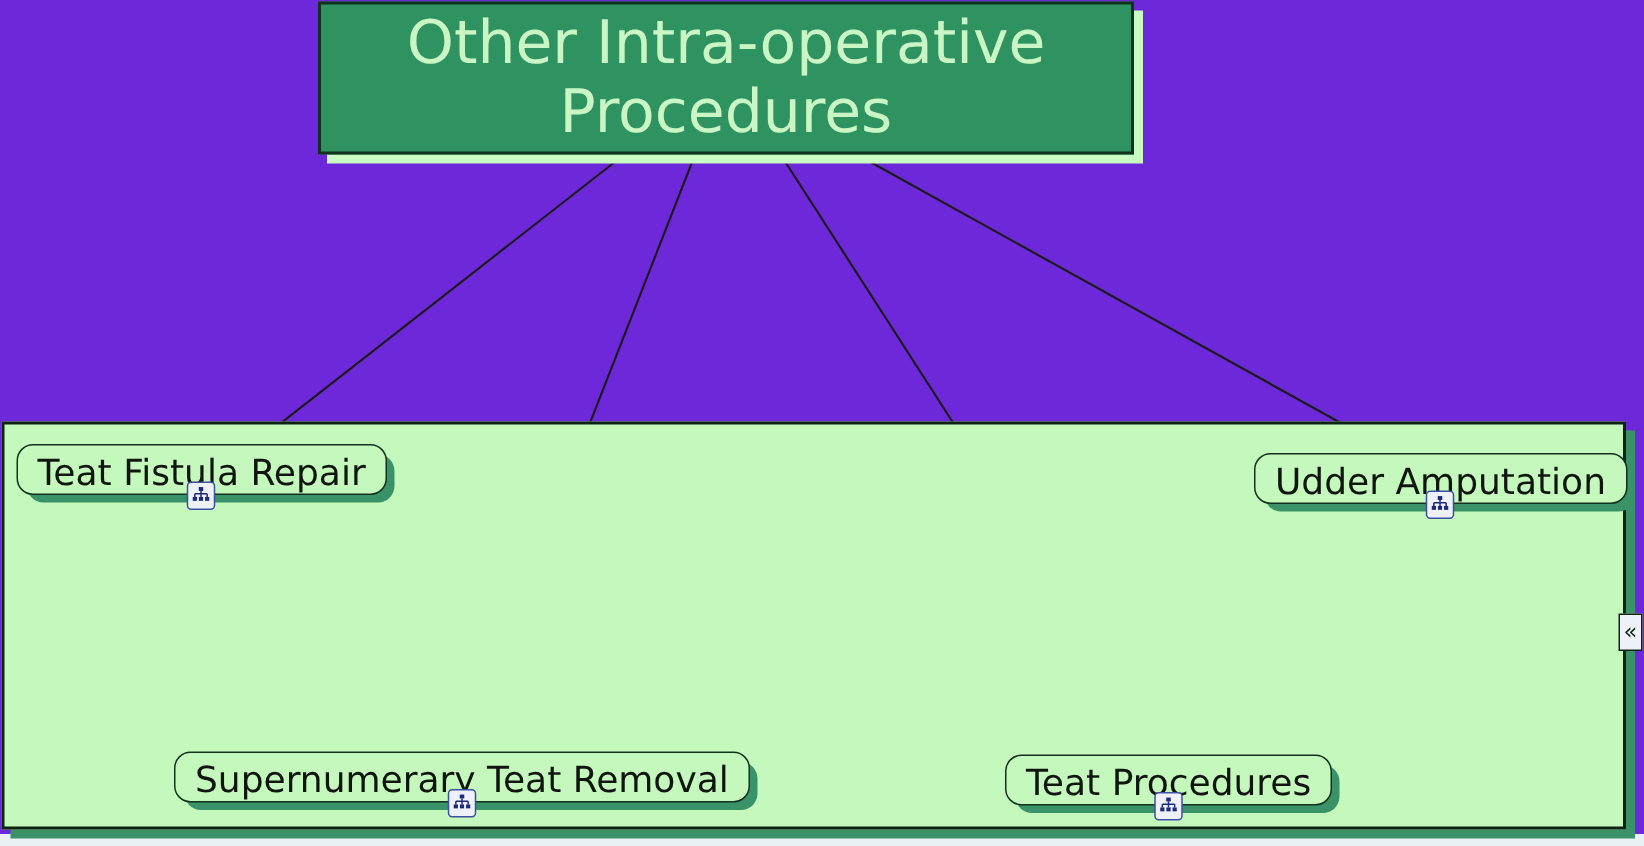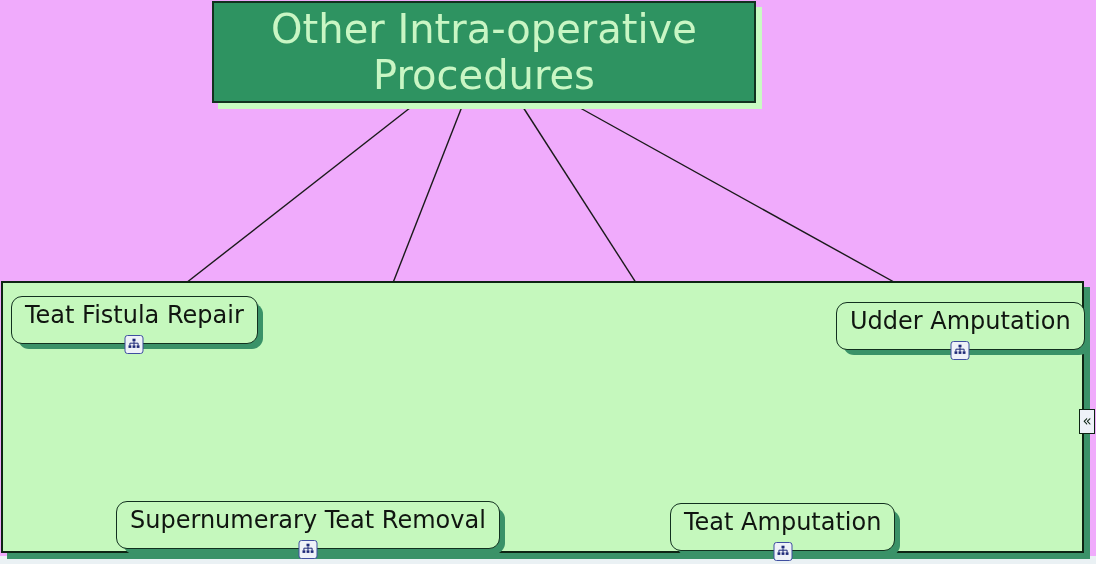--- a/index.html
+++ b/index.html
@@ -10,21 +10,21 @@
     width: 1096px;
     height: 564px;
     background: #eaf1f4;
     font-family: "DejaVu Sans", sans-serif;
     overflow: hidden;
   }
   #canvas {
     position: relative;
     width: 1096px;
     height: 556px;
-    background: #f0abfc;
+    background: #6d28d9;
   }
 
   
   #edges {
     position: absolute;
     left: 0;
     top: 0;
     width: 1096px;
     height: 564px;
     pointer-events: none;
@@ -90,21 +90,21 @@
   .leaf {
     position: absolute;
     z-index: 6;
   }
   .leaf .box {
     position: relative;
     background: #c5f8bd;
     border: 1.5px solid #12311f;
     border-radius: 11px;
     box-sizing: border-box;
-    padding: 4px 13px 14px 13px;
+    padding: 4px 13px 0 13px;
     font-size: 24px;
     color: #101510;
     white-space: nowrap;
     line-height: 1.18;
   }
   .leaf .box-shadow {
     position: absolute;
     left: 6px;
     top: 6px;
     right: -6px;
@@ -226,21 +226,21 @@
           <rect x="5.1" y="7.3" width="2.8" height="2.6" fill="#1e2a78"></rect>
           <rect x="9.2" y="7.3" width="2.8" height="2.6" fill="#1e2a78"></rect>
         </svg>
       </span>
     </div>
   </div>
 
   <div class="leaf" style="left:670px; top:503px;">
     <div class="box">
       <div class="box-shadow"></div>
-      <span>Teat Amputation</span>
+      <span>Teat Procedures</span>
       <span class="badge">
         <svg width="13" height="13" viewBox="0 0 13 13" aria-hidden="true">
           <rect x="5" y="0.7" width="3" height="2.6" fill="#1e2a78"></rect>
           <line x1="6.5" y1="3.3" x2="6.5" y2="5.2" stroke="#1e2a78" stroke-width="1"></line>
           <line x1="2.4" y1="5.2" x2="10.6" y2="5.2" stroke="#1e2a78" stroke-width="1"></line>
           <line x1="2.4" y1="5.2" x2="2.4" y2="7.3" stroke="#1e2a78" stroke-width="1"></line>
           <line x1="6.5" y1="5.2" x2="6.5" y2="7.3" stroke="#1e2a78" stroke-width="1"></line>
           <line x1="10.6" y1="5.2" x2="10.6" y2="7.3" stroke="#1e2a78" stroke-width="1"></line>
           <rect x="1" y="7.3" width="2.8" height="2.6" fill="#1e2a78"></rect>
           <rect x="5.1" y="7.3" width="2.8" height="2.6" fill="#1e2a78"></rect>

